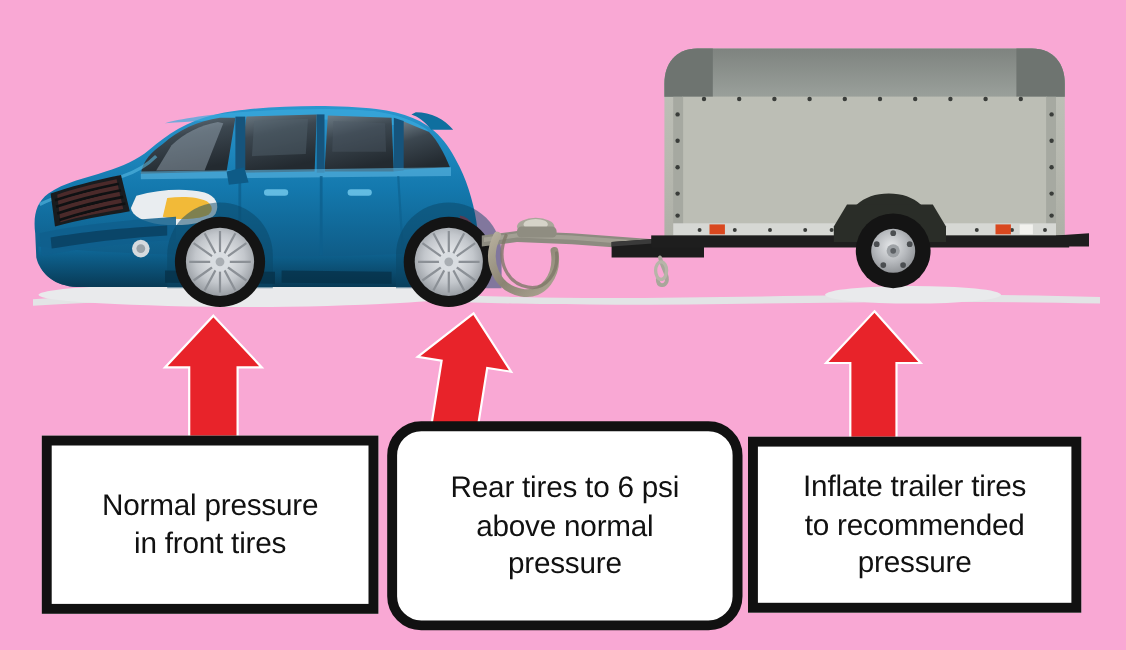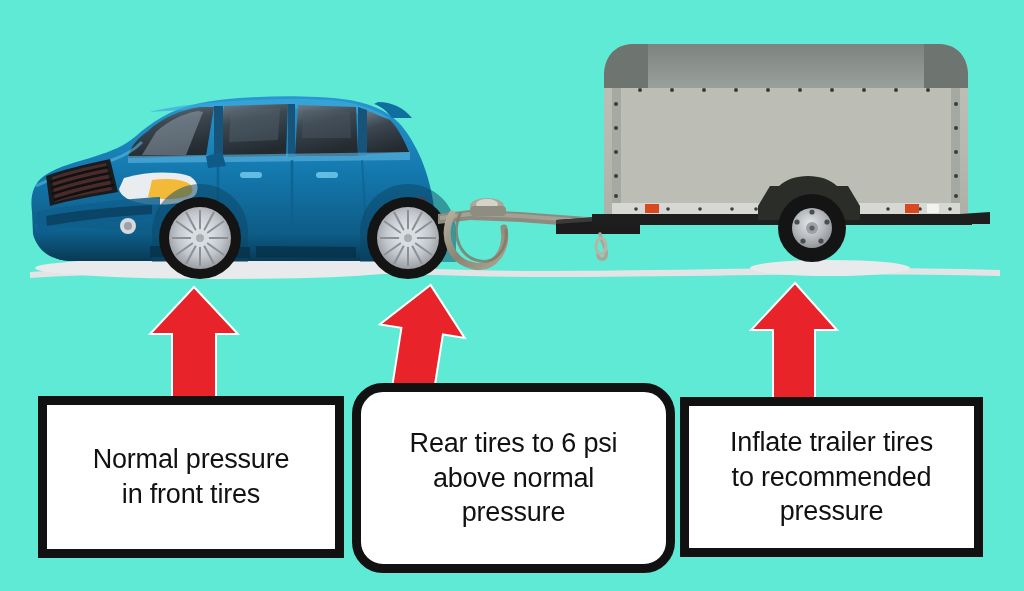--- a/index.html
+++ b/index.html
@@ -7,21 +7,21 @@
     padding: 0;
     background: #ffffff;
   }
   body {
     font-family: "Liberation Sans", sans-serif;
   }
   #scene {
     position: relative;
     width: 1024px;
     height: 591px;
-    background: #5eead4;
+    background: #f9a8d4;
     overflow: hidden;
     text-decoration: underline;
   }
   .layer { position: absolute; top: 0; left: 0; }
 
   
   .callout {
     position: absolute;
     background: #ffffff;
     border: 9px solid #111111;

